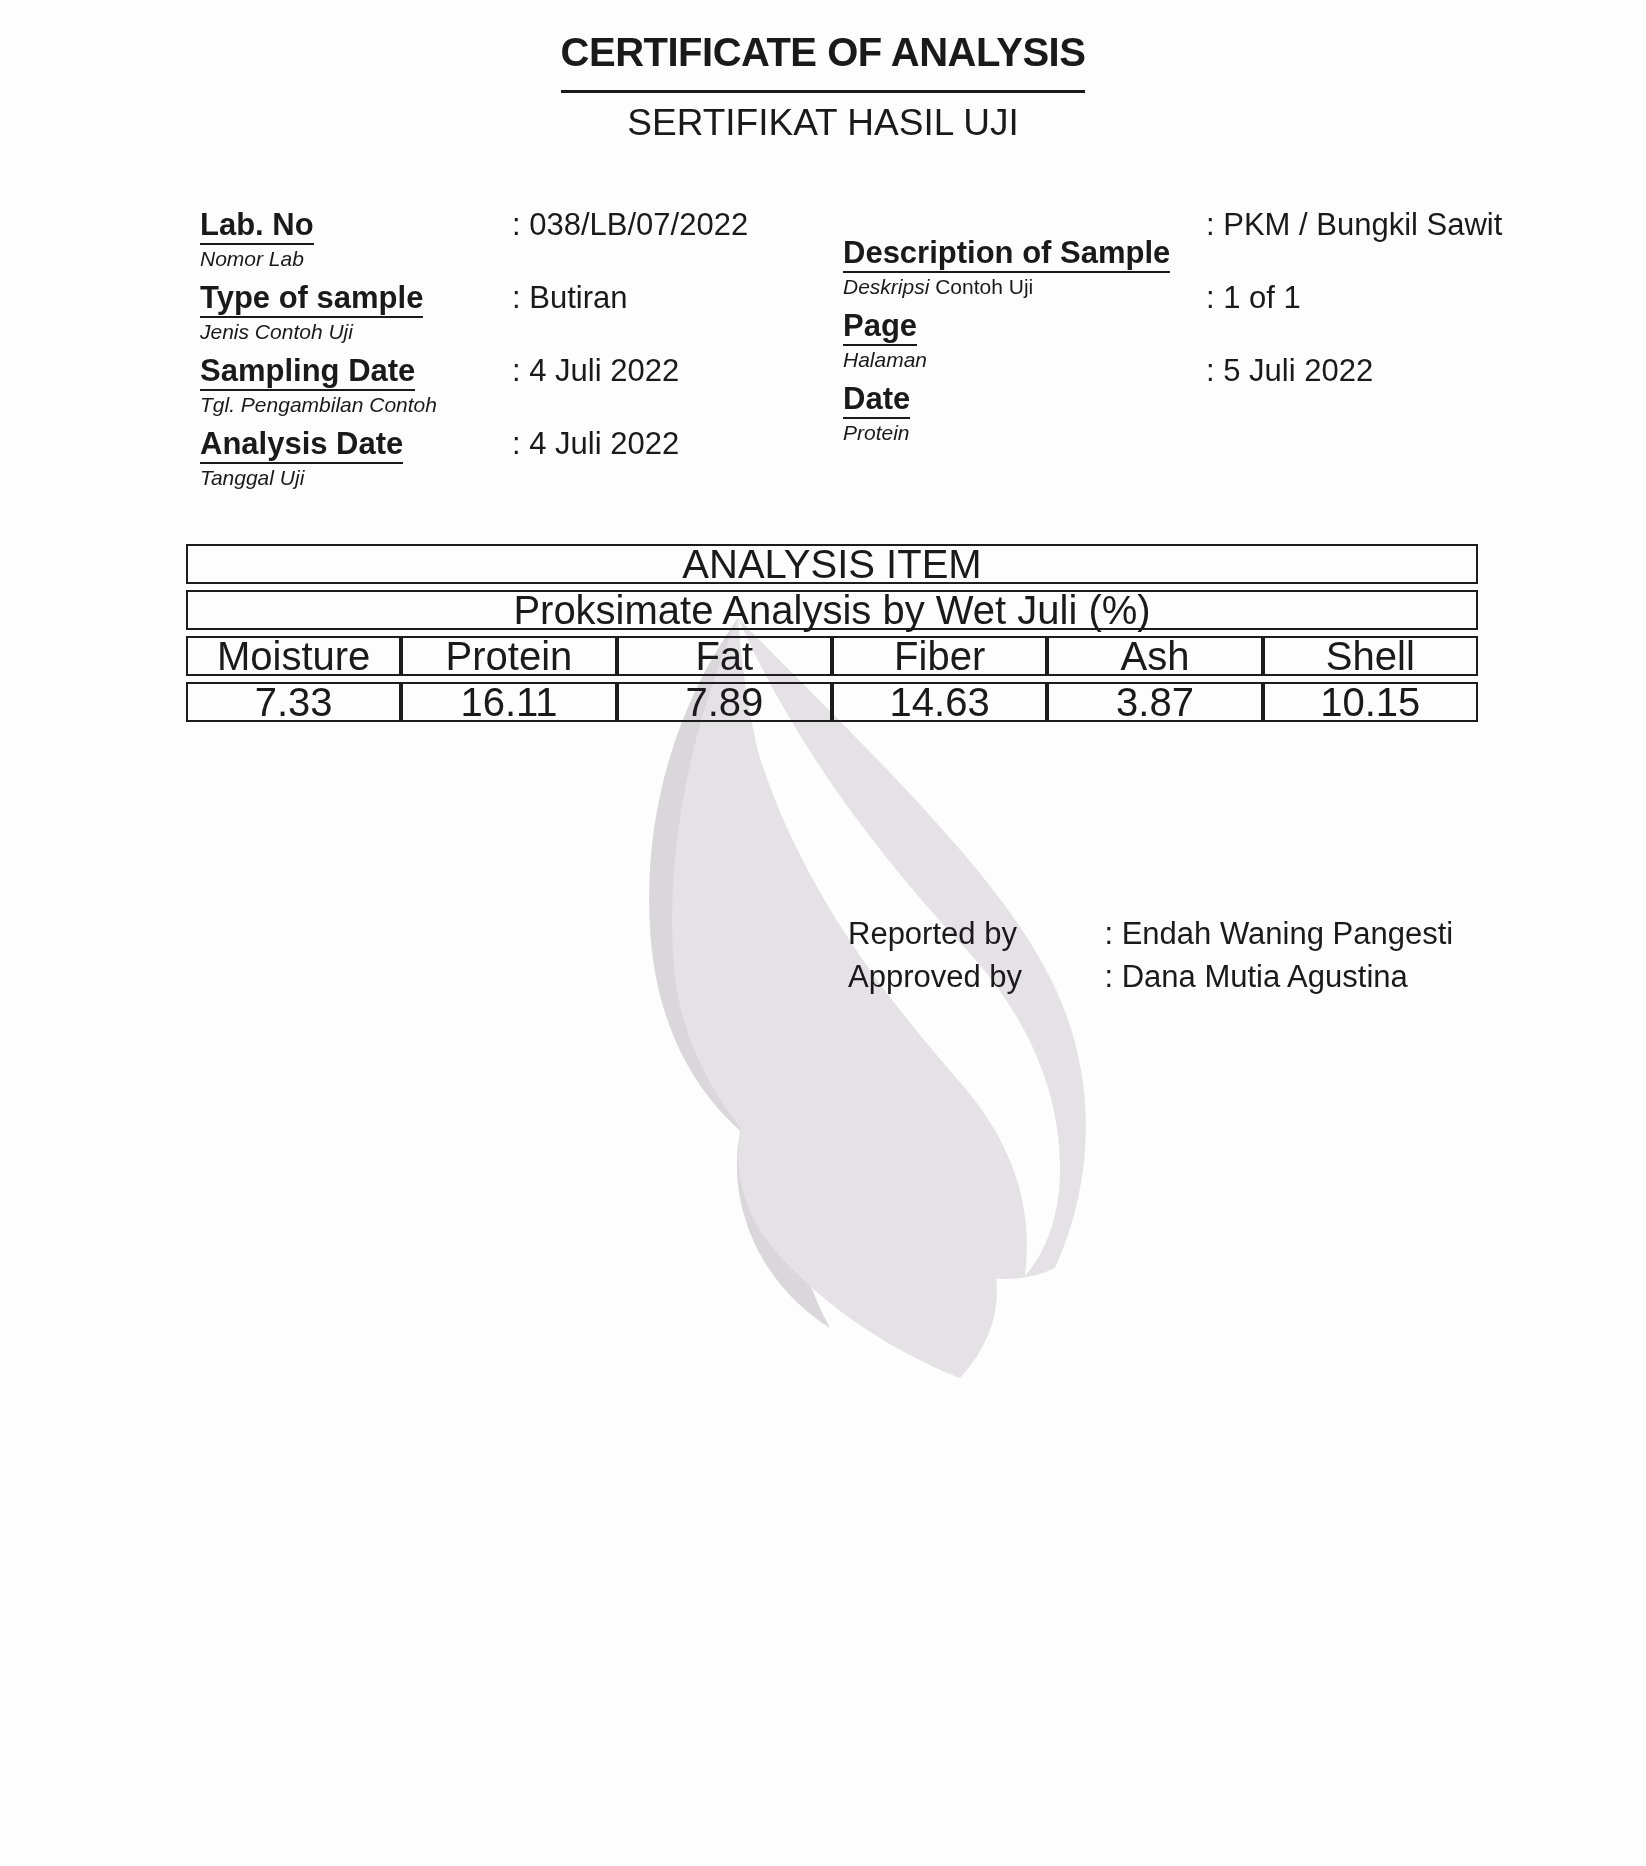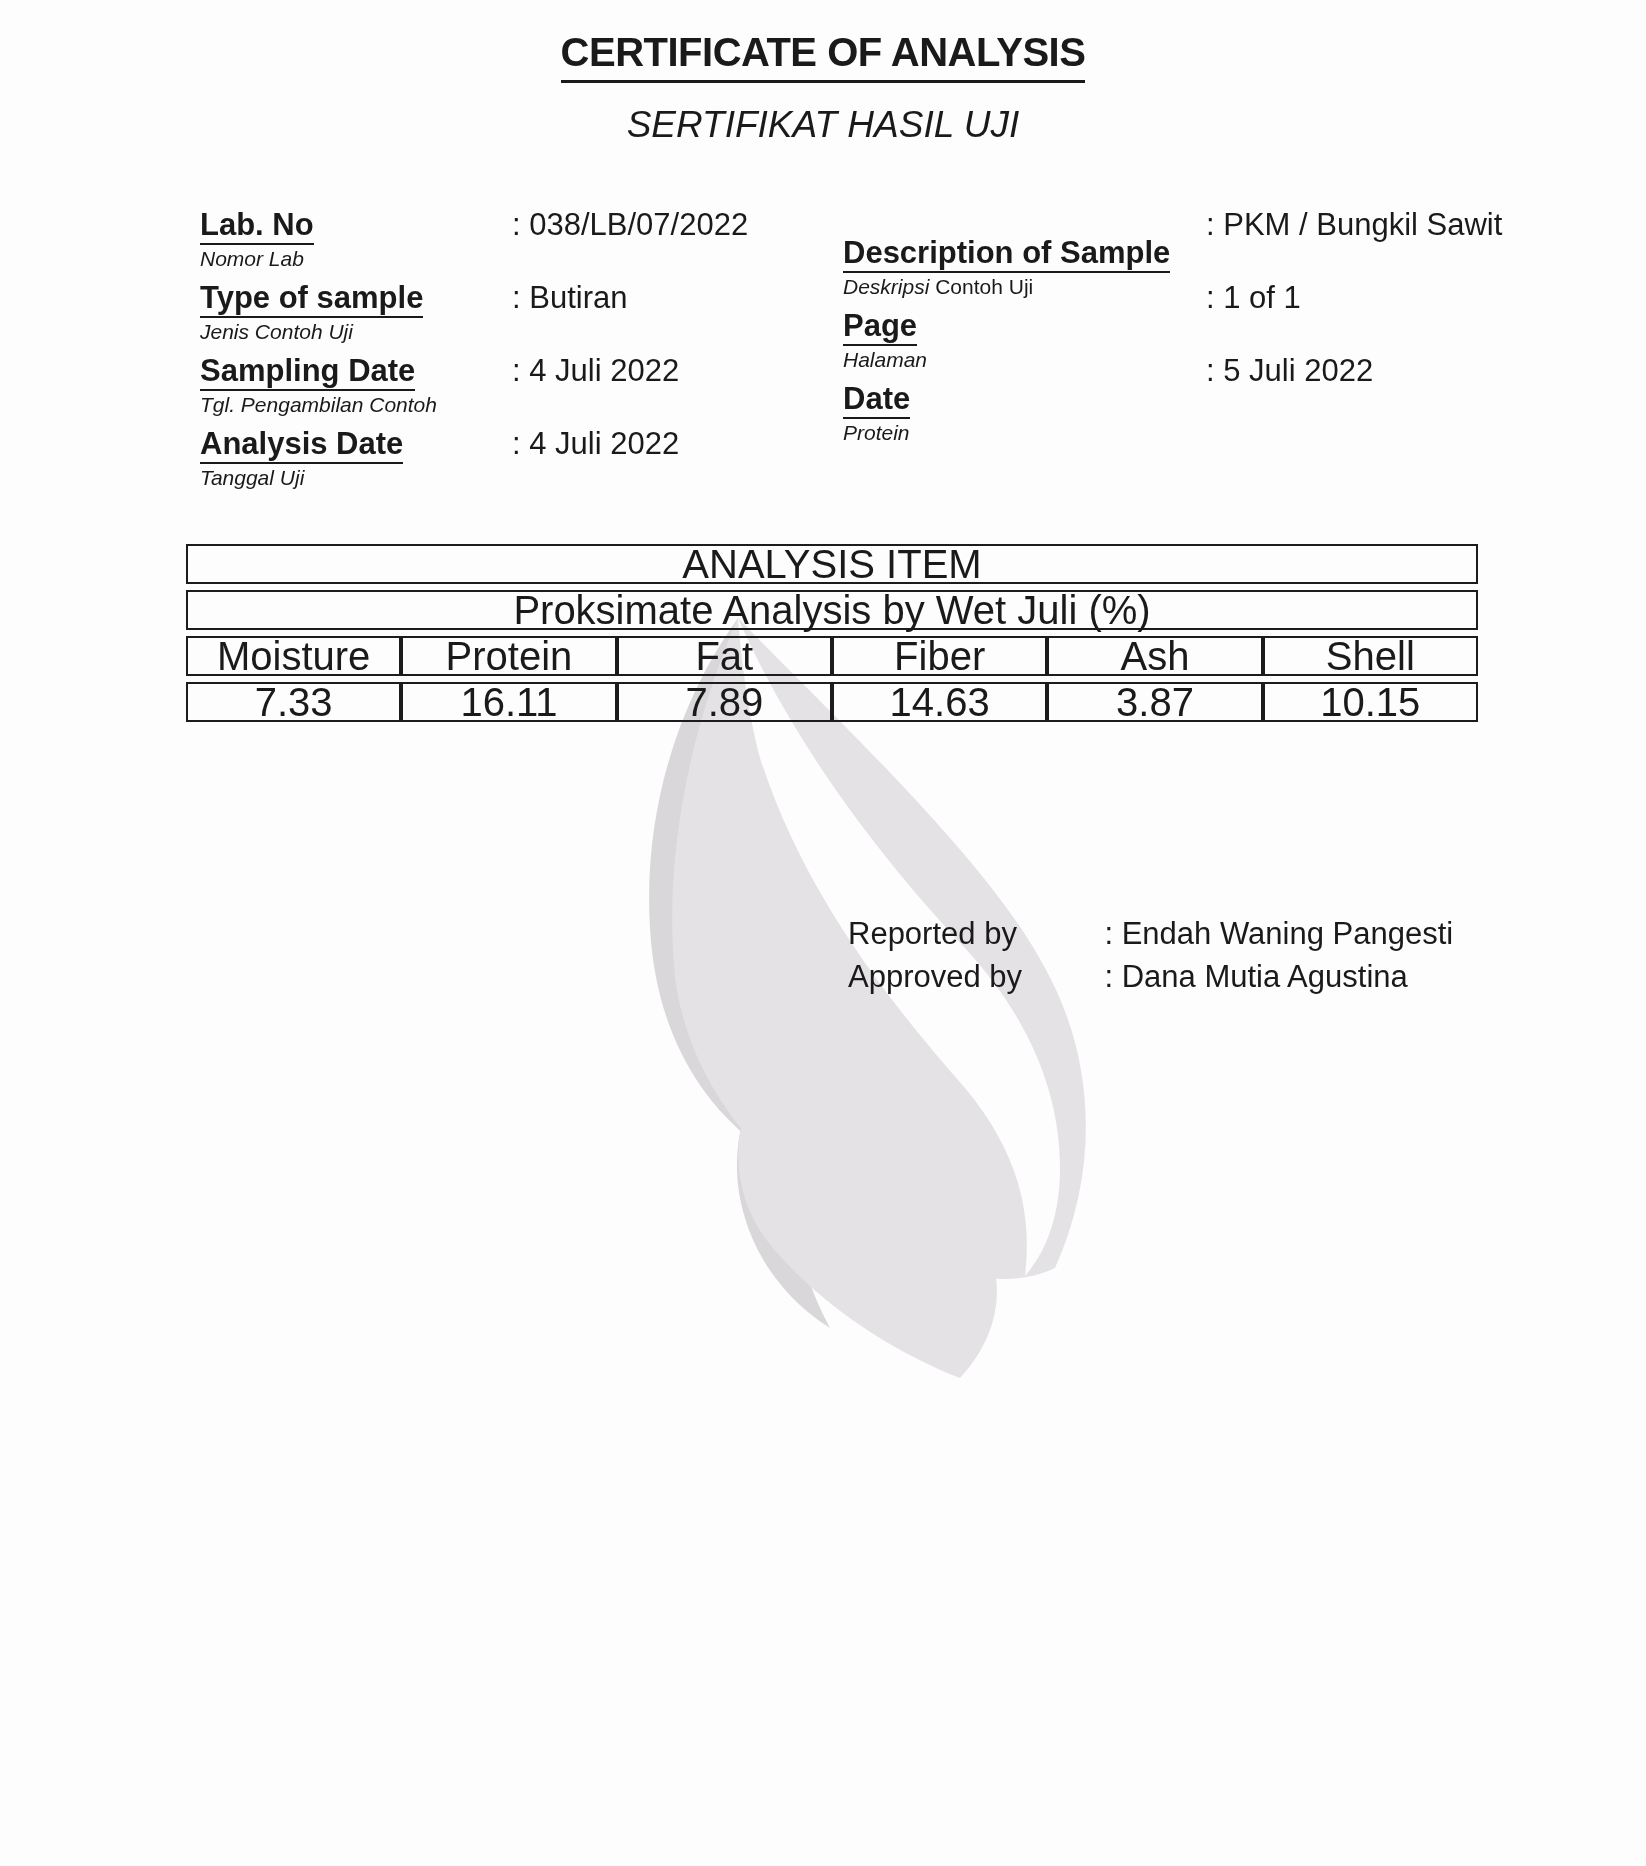--- a/index.html
+++ b/index.html
@@ -33,26 +33,25 @@
     text-align: center;
     z-index: 2;
   }
   .doc-title {
     display: inline-block;
     font-size: 40px;
     font-weight: bold;
     letter-spacing: -0.5px;
     line-height: 48px;
     border-bottom: 3px solid #1a1a1a;
-    padding-bottom: 4px;
+    padding-bottom: 14px;
   }
   .doc-subtitle {
-    margin-top: 20px;
+    margin-top: 8px;
     font-size: 37px;
-    font-style: italic;
     line-height: 44px;
   }
   
   #meta {
     position: absolute;
     left: 200px;
     top: 206px;
     width: 1300px;
     z-index: 2;
   }

